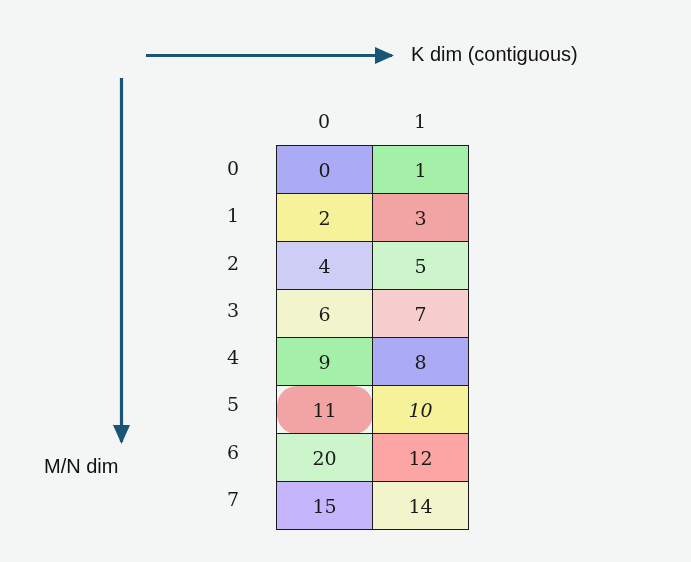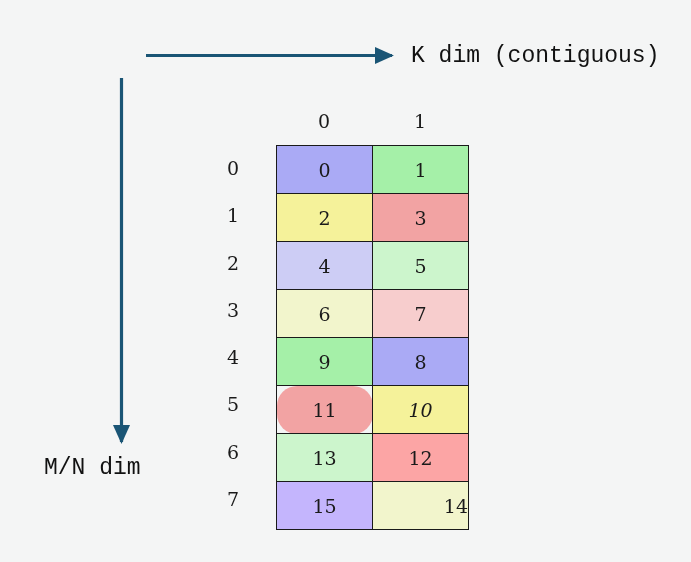--- a/index.html
+++ b/index.html
@@ -27,22 +27,22 @@
     position: absolute;
     left: 0; top: 0;
     width: 691px;
     height: 562px;
     pointer-events: none;
   }
 
   
   .axis-label {
     position: absolute;
-    font-family: Liberation Mono, monospace;
-    font-size: 23px;
+    font-family: Liberation Sans, sans-serif;
+    font-size: 20px;
     color: #111111;
     white-space: nowrap;
     letter-spacing: 0px;
   }
   #k-dim-label {
     left: 411px;
     top: 43px;
   }
   #mn-dim-label {
     left: 44px;
@@ -162,24 +162,24 @@
         </tr>
         <tr>
           <td style="background-color: rgb(165, 240, 168);">9</td>
           <td style="background-color: rgb(170, 170, 245);">8</td>
         </tr>
         <tr>
           <td style="background-color: rgb(242, 163, 163); border-radius: 20px;">11</td>
           <td style="background-color: rgb(245, 242, 154); font-style: italic;">10</td>
         </tr>
         <tr>
-          <td style="background-color: rgb(204, 245, 204);">13</td>
+          <td style="background-color: rgb(204, 245, 204);">20</td>
           <td style="background-color: #fca5a5;">12</td>
         </tr>
         <tr>
           <td style="background-color: #c4b5fd;">15</td>
-          <td style="background-color: rgb(242, 245, 204); text-align: right;">14</td>
+          <td style="background-color: rgb(242, 245, 204);">14</td>
         </tr>
       </tbody>
     </table>
   </div>
 
 </div>
 
 </body></html>

